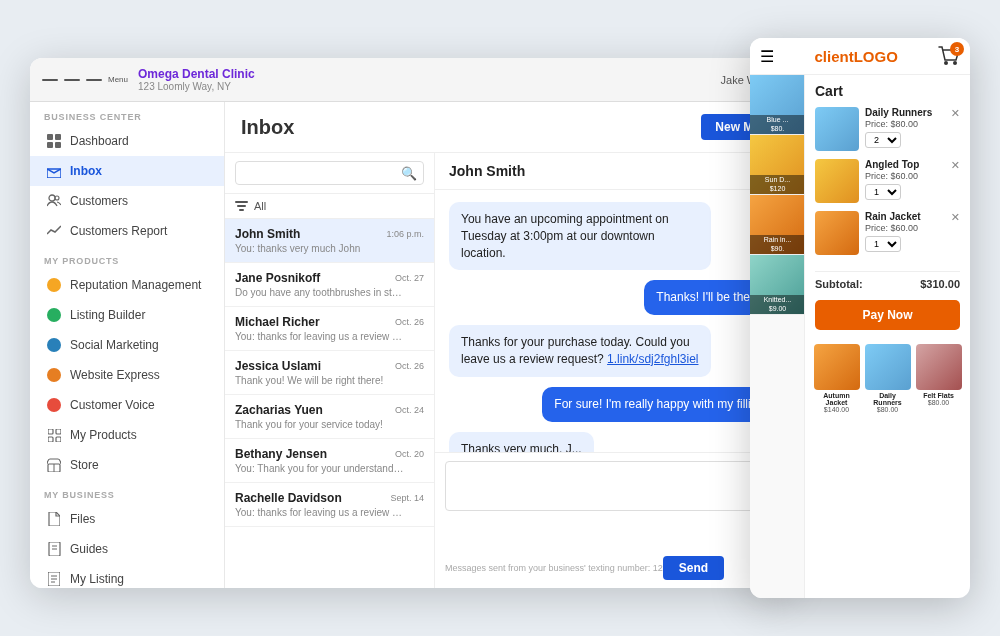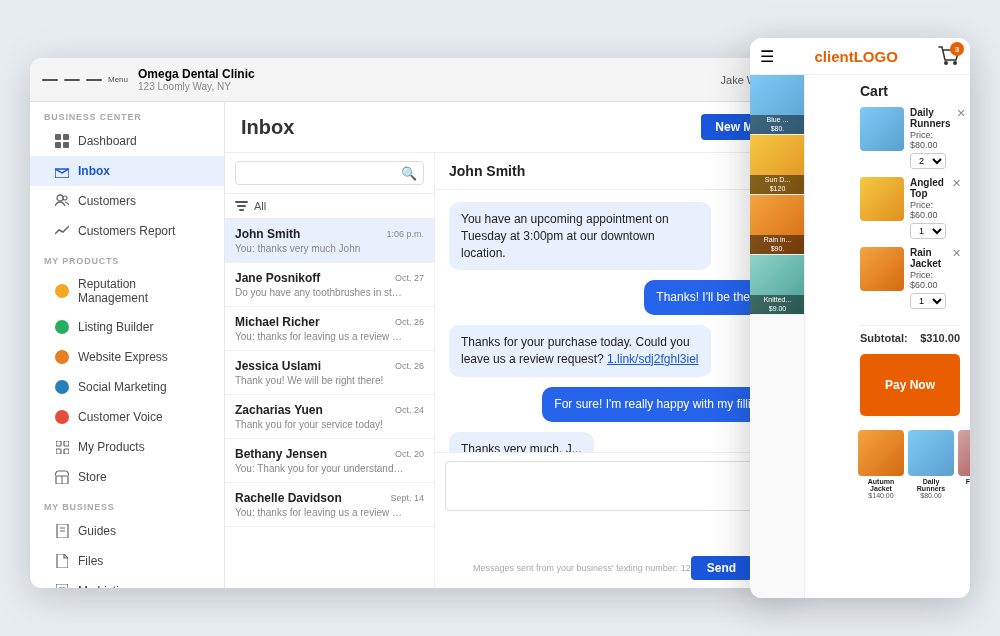--- a/index.html
+++ b/index.html
@@ -59,21 +59,21 @@
       height: 2px;
       background: #555;
       border-radius: 1px;
     }
     .crm-topbar .business-info {
       flex: 1;
     }
     .crm-topbar .business-name {
       font-size: 12px;
       font-weight: 600;
-      color: #000000;
+      color: #6d28d9;
     }
     .crm-topbar .business-address {
       font-size: 10px;
       color: #888;
     }
     .crm-topbar .user-info {
       font-size: 11px;
       color: #555;
     }
 
@@ -99,21 +99,21 @@
       color: #aaa;
       text-transform: uppercase;
       letter-spacing: 0.8px;
       padding: 10px 14px 4px;
       font-weight: 600;
     }
     .sidebar-item {
       display: flex;
       align-items: center;
       gap: 8px;
-      padding: 7px 24px;
+      padding: 7px 16px;
       font-size: 12px;
       color: #444;
       cursor: pointer;
     }
     .sidebar-item.active {
       background: #e8f0fe;
       color: #1a56db;
       font-weight: 600;
     }
     .sidebar-icon {
@@ -318,21 +318,21 @@
       border: 1px solid #ddd;
       border-radius: 4px;
       padding: 6px 8px;
       font-size: 11px;
       resize: none;
       outline: none;
       color: #1a56db;
     }
     .chat-input-footer {
       display: flex;
-      justify-content: center;
+      justify-content: flex-start;
       align-items: center;
       margin-top: 39px;
     }
     .chat-input-note {
       font-size: 9px;
       color: #aaa;
     }
     .send-btn {
       background: #1a56db;
       color: #fff;
@@ -394,21 +394,20 @@
       display: flex;
       align-items: center;
       justify-content: center;
       font-weight: 700;
     }
 
     .shop-body {
       display: flex;
       flex: 1;
       overflow: hidden;
-      gap: 45px;
     }
 
     .shop-sidebar {
       width: 55px;
       background: #f9f9f9;
       border-right: 1px solid #eee;
       display: flex;
       flex-direction: column;
       overflow-y: auto;
     }
@@ -507,21 +506,21 @@
       padding: 6px 0;
       border-top: 1px solid #eee;
       margin-top: 16px;
     }
     .pay-now-btn {
       width: 100%;
       background: #e85e00;
       color: #fff;
       border: none;
       border-radius: 5px;
-      padding: 24px;
+      padding: 8px;
       font-size: 12px;
       font-weight: 700;
       cursor: pointer;
       margin-top: 4px;
     }
 
     .shop-products-grid {
       display: grid;
       grid-template-columns: 1fr 1fr 1fr;
       gap: 4px;
@@ -624,29 +623,29 @@
           <span>Reputation Management</span>
         </div>
         <div class="sidebar-item">
           <div class="sidebar-icon">
             <div class="icon-circle" style="background:#27ae60;"></div>
           </div>
           <span>Listing Builder</span>
         </div>
         <div class="sidebar-item">
           <div class="sidebar-icon">
+            <div class="icon-circle" style="background:#2980b9;"></div>
+          </div>
+          <span>Social Marketing</span>
+        </div>
+        <div class="sidebar-item">
+          <div class="sidebar-icon">
             <div class="icon-circle" style="background:#e67e22;"></div>
           </div>
           <span>Website Express</span>
-        </div>
-        <div class="sidebar-item">
-          <div class="sidebar-icon">
-            <div class="icon-circle" style="background:#2980b9;"></div>
-          </div>
-          <span>Social Marketing</span>
         </div>
         <div class="sidebar-item">
           <div class="sidebar-icon">
             <div class="icon-circle" style="background:#e74c3c;"></div>
           </div>
           <span>Customer Voice</span>
         </div>
         <div class="sidebar-item">
           <div class="sidebar-icon">
             <svg width="13" height="13" viewBox="0 0 13 13">
@@ -666,36 +665,36 @@
                 <line x1="7" y1="6" x2="7" y2="14" stroke="#666" stroke-width="1"></line>
               </svg>
           </div>
           <span>Store</span>
         </div>
 
         <div class="sidebar-section-title">My Business</div>
 
         <div class="sidebar-item">
           <div class="sidebar-icon">
+            <svg width="12" height="14" viewBox="0 0 12 14">
+                <path d="M1 0 L8 0 L12 4 L12 14 L1 14 Z" fill="none" stroke="#666" stroke-width="1.2"></path>
+                <path d="M8 0 L8 4 L12 4" fill="none" stroke="#666" stroke-width="1.2"></path>
+              </svg>
+          </div>
+          <span>Files</span>
+        </div>
+        <div class="sidebar-item">
+          <div class="sidebar-icon">
             <svg width="13" height="14" viewBox="0 0 13 14">
                 <rect x="1" y="0" width="11" height="14" rx="1" fill="none" stroke="#666" stroke-width="1.2"></rect>
                 <line x1="4" y1="4" x2="9" y2="4" stroke="#666" stroke-width="1"></line>
                 <line x1="4" y1="7" x2="9" y2="7" stroke="#666" stroke-width="1"></line>
               </svg>
           </div>
           <span>Guides</span>
-        </div>
-        <div class="sidebar-item">
-          <div class="sidebar-icon">
-            <svg width="12" height="14" viewBox="0 0 12 14">
-                <path d="M1 0 L8 0 L12 4 L12 14 L1 14 Z" fill="none" stroke="#666" stroke-width="1.2"></path>
-                <path d="M8 0 L8 4 L12 4" fill="none" stroke="#666" stroke-width="1.2"></path>
-              </svg>
-          </div>
-          <span>Files</span>
         </div>
         <div class="sidebar-item">
           <div class="sidebar-icon">
             <svg width="12" height="14" viewBox="0 0 12 14">
                 <rect x="0" y="0" width="12" height="14" rx="1" fill="none" stroke="#666" stroke-width="1.2"></rect>
                 <line x1="3" y1="4" x2="9" y2="4" stroke="#666" stroke-width="1"></line>
                 <line x1="3" y1="7" x2="9" y2="7" stroke="#666" stroke-width="1"></line>
                 <line x1="3" y1="10" x2="7" y2="10" stroke="#666" stroke-width="1"></line>
               </svg>
           </div>

